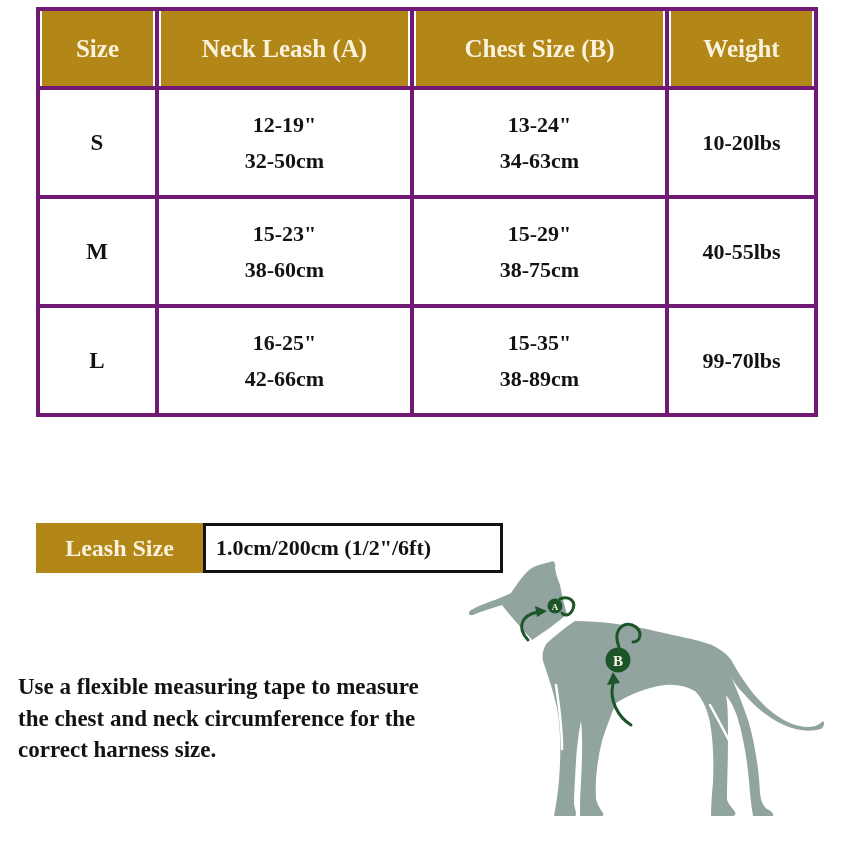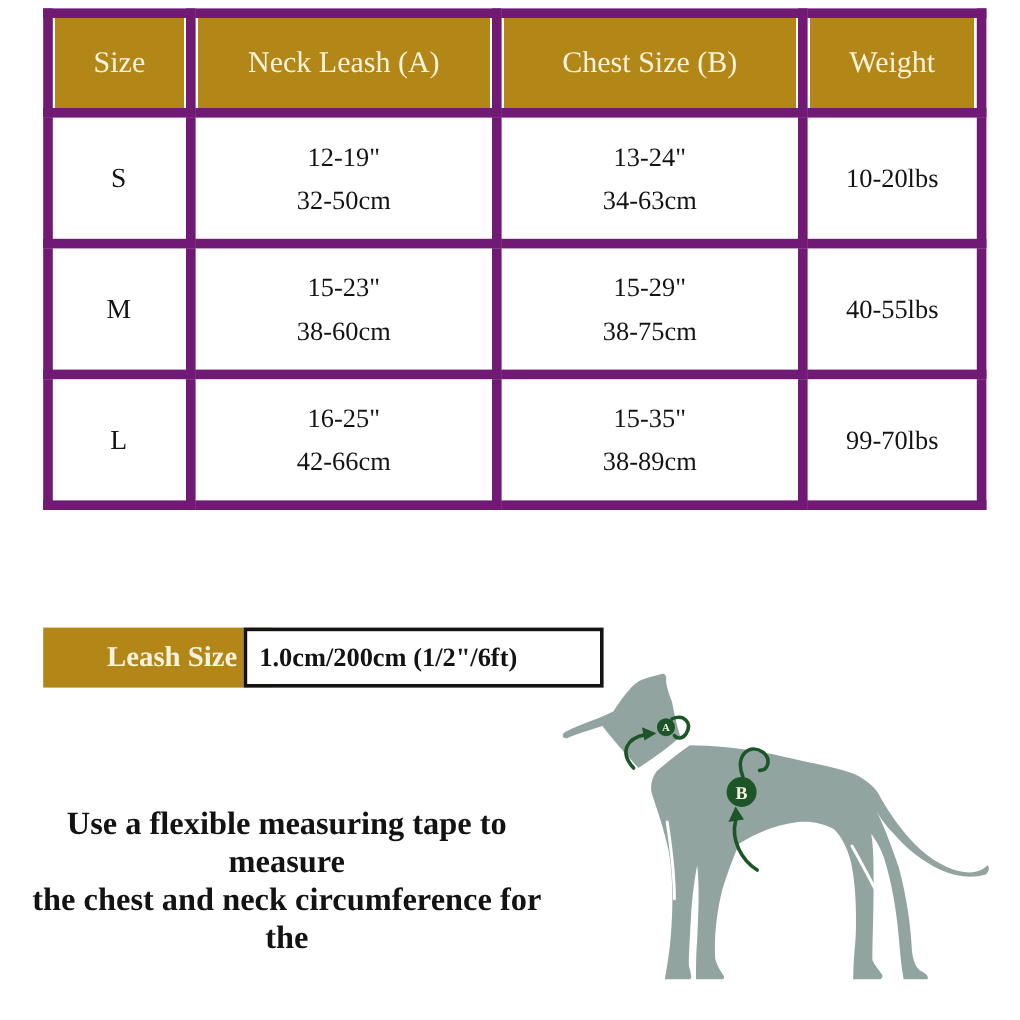--- a/index.html
+++ b/index.html
@@ -7,48 +7,48 @@
     position:relative;width:850px;height:850px;background:#ffffff;overflow:hidden;
     font-family:"Liberation Serif","DejaVu Serif",serif;font-weight:bold;color:#131313;
   }
   
   table.size-table{
     position:absolute;left:36px;top:7px;width:778px;
     border-collapse:collapse;table-layout:fixed;
     border:3px solid #131313;
   }
   table.size-table th,table.size-table td{
-    border:8px solid #701a75;text-align:center;vertical-align:middle;
-    background:#ffffff;font-weight:normal;
+    border:4px solid #701a75;text-align:center;vertical-align:middle;
+    background:#ffffff;font-weight:bold;
   }
   table.size-table th{
     background:#B28718;background-clip:content-box;padding:0 2px;
     color:#F9F2DC;font-size:25px;height:75px;
   }
   tr.data-row{height:109px;}
   td.size-cell{font-size:23px;letter-spacing:1px;}
   td.val-cell{font-size:22px;}
   td.weight-cell{font-size:22px;margin-top:20px;}
   .two-line{display:flex;flex-direction:column;align-items:center;gap:14px;line-height:1;}
   
   .leash-label{
     position:absolute;left:36px;top:523px;width:167px;height:50px;
     background:#B28718;color:#F9F2DC;font-size:24px;
-    display:flex;align-items:center;justify-content:center;padding-left:24px;
+    display:flex;align-items:center;justify-content:center;
   }
   .leash-value{
     position:absolute;left:203px;top:523px;width:300px;height:50px;
     background:#ffffff;border:3px solid #131313;box-sizing:border-box;
     color:#131313;font-size:22px;display:flex;align-items:center;
     padding-left:10px;white-space:nowrap;
   }
   
   .note{
     position:absolute;left:18px;top:671px;width:442px;
-    text-align:center;font-size:27px;line-height:31.5px;color:#131313;
+    font-size:23px;line-height:31.5px;color:#131313;
   }
   
   .dog-wrap{position:absolute;left:440px;top:555px;width:410px;height:295px;}
   .marker-text{font-family:"Liberation Serif","DejaVu Serif",serif;font-weight:bold;fill:#F5F2E2;}
 </style>
 </head>
 <body>
 
 <div class="page">
 
@@ -116,20 +116,21 @@
     </tr>
   </tbody>
     </table>
 
   <div class="leash-label">Leash Size</div>
   <div class="leash-value">1.0cm/200cm (1/2"/6ft)</div>
 
   <div class="note">
     <div>Use a flexible measuring tape to measure</div>
     <div>the chest and neck circumference for the</div>
+    <div>correct harness size.</div>
   </div>
 
   <div class="dog-wrap">
     <svg width="410" height="295" viewBox="0 0 410 295">
 
       <path fill="#92A4A0" d="M 31,55 C 44,48 60,44 71,38 C 79,26 87,14 96,11 C 101,9 106,8 110,7
            C 114,5 116,8 115,13 C 116,19 118,25 120,30 C 122,40 124,50 127,59
            C 117,68 104,77 92,85 C 84,76 71,62 62,50 C 52,53 40,57 33,60
            C 28,61 28,57 31,55 Z"></path>
 

